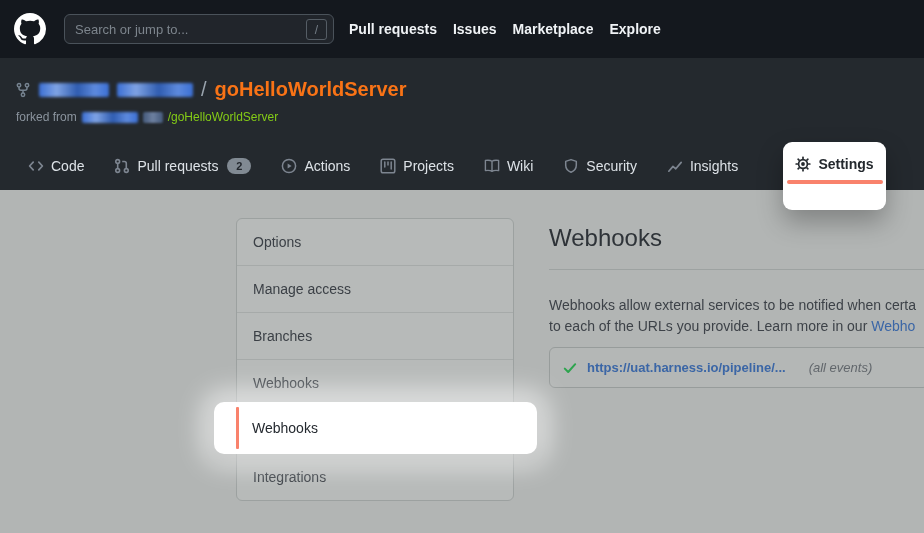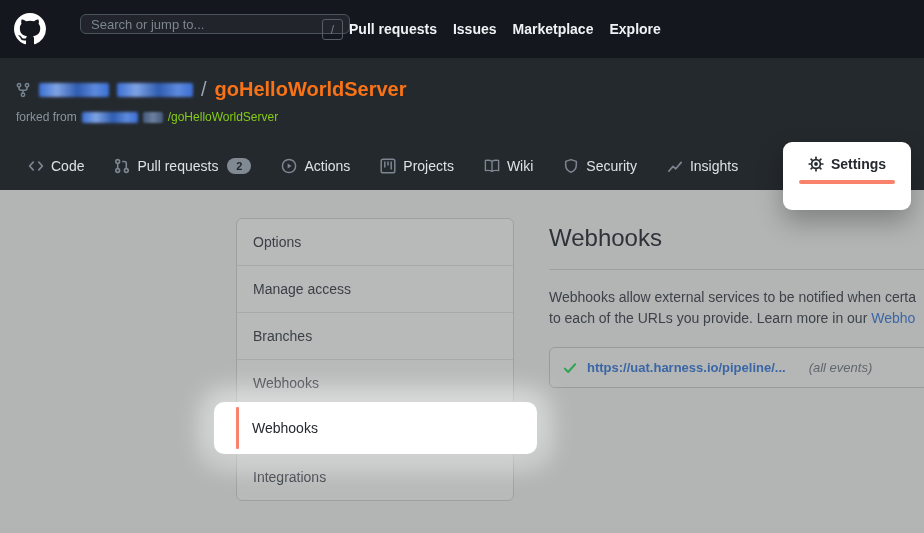--- a/index.html
+++ b/index.html
@@ -4,21 +4,21 @@
 <style>
   html,body{margin:0;padding:0;}
   body{
     width:924px;height:533px;overflow:hidden;position:relative;
     font-family:"Liberation Sans",sans-serif;
     background:#b2b5b4;
   }
   
   .topnav{position:absolute;left:0;top:0;width:924px;height:58px;background:#14181e;z-index:2;}
   .logo{position:absolute;left:14px;top:13px;width:32px;height:32px;color:#ffffff;cursor:pointer;}
-  .search-wrap{position:absolute;left:64px;top:14px;width:270px;height:20px;margin-left:16px;}
+  .search-wrap{position:absolute;left:64px;top:14px;width:270px;height:30px;}
   .search-input{
     width:100%;height:100%;box-sizing:border-box;background:rgba(255,255,255,0.06);
     border:1px solid #4a525a;border-radius:6px;color:#c9d1d9;font-size:13px;
     padding:0 30px 0 10px;outline:none;font-family:"Liberation Sans",sans-serif;
   }
   .search-input::placeholder{color:#7d858d;}
   .slash-key{
     position:absolute;right:7px;top:5px;width:19px;height:19px;border:1px solid #555d65;
     border-radius:3px;color:#767f88;font-size:12px;display:flex;align-items:center;justify-content:center;
   }
@@ -40,21 +40,21 @@
     background:linear-gradient(90deg,#44597a,#6d80a0,#44597a);}
   .forked-link{color:#84cc16;cursor:pointer;}
   
   .tabs-row{position:absolute;left:0;top:84px;width:924px;height:48px;display:flex;align-items:center;gap:30px;padding-left:28px;box-sizing:border-box;}
   .tab{display:flex;align-items:center;gap:7px;color:#dde2e7;font-size:14px;cursor:pointer;white-space:nowrap;}
   .tab .t-icon{width:16px;height:16px;color:#7d8590;flex:0 0 auto;}
   .pr-badge{margin-left:2px;min-width:14px;padding:0 5px;height:16px;line-height:16px;border-radius:9px;
     background:#818a93;color:#22272d;font-size:11px;font-weight:700;text-align:center;}
   
   .settings-spot{
-    position:absolute;left:783px;top:142px;width:128px;height:68px;background:#ffffff;border-radius:9px;
+    position:absolute;left:783px;top:142px;width:103px;height:68px;background:#ffffff;border-radius:9px;
     box-shadow:0 12px 26px rgba(0,0,0,0.28);z-index:5;display:flex;flex-direction:column;align-items:center;
     padding-top:14px;box-sizing:border-box;
   }
   .settings-spot .tab-inner{display:flex;align-items:center;gap:7px;color:#24292e;font-size:14px;font-weight:700;cursor:pointer;}
   .settings-spot .t-icon{width:16px;height:16px;color:#24292e;}
   .settings-underline{width:96px;height:4px;border-radius:2px;background:#f9826c;margin-top:8px;}
   
   .settings-nav{
     position:absolute;left:236px;top:218px;width:278px;background:#b7bab9;
     border:1px solid #9ca1a0;border-radius:6px;box-sizing:border-box;z-index:1;
@@ -65,21 +65,21 @@
   .webhooks-spot{
     position:absolute;left:214px;top:402px;width:323px;height:52px;background:#ffffff;border-radius:10px;z-index:6;
     box-shadow:0 0 26px 12px rgba(255,255,255,0.6),0 4px 14px rgba(0,0,0,0.16);
     display:flex;align-items:center;
   }
   .webhooks-spot .accent{position:absolute;left:22px;top:5px;bottom:5px;width:3px;background:#f9826c;border-radius:1px;}
   .webhooks-spot .label{margin-left:38px;font-size:14px;color:#24292f;cursor:pointer;}
   
   .main-title{position:absolute;left:549px;top:224px;font-size:24px;font-weight:400;color:#2e3338;}
   .main-rule{position:absolute;left:549px;top:269px;width:375px;height:1px;background:#9da2a1;}
-  .desc{position:absolute;left:549px;top:287px;width:375px;font-size:14px;line-height:21px;color:#3d4248;overflow:hidden;}
+  .desc{position:absolute;left:549px;top:295px;width:375px;font-size:14px;line-height:21px;color:#3d4248;overflow:hidden;}
   .desc .line{white-space:nowrap;}
   .desc .link{color:#3b66a6;cursor:pointer;}
   .hook-row{
     position:absolute;left:549px;top:347px;width:380px;height:41px;box-sizing:border-box;
     border:1px solid #979c9b;border-radius:6px;background:#b4b7b6;
     display:flex;align-items:center;padding-left:12px;gap:9px;overflow:hidden;
   }
   .hook-row .check{width:16px;height:16px;color:#2da44e;flex:0 0 auto;}
   .hook-url{font-size:13px;color:#3b66a6;cursor:pointer;white-space:nowrap;font-weight:bold;}
   .hook-events{font-size:13px;font-style:italic;color:#62676c;margin-left:14px;white-space:nowrap;}

